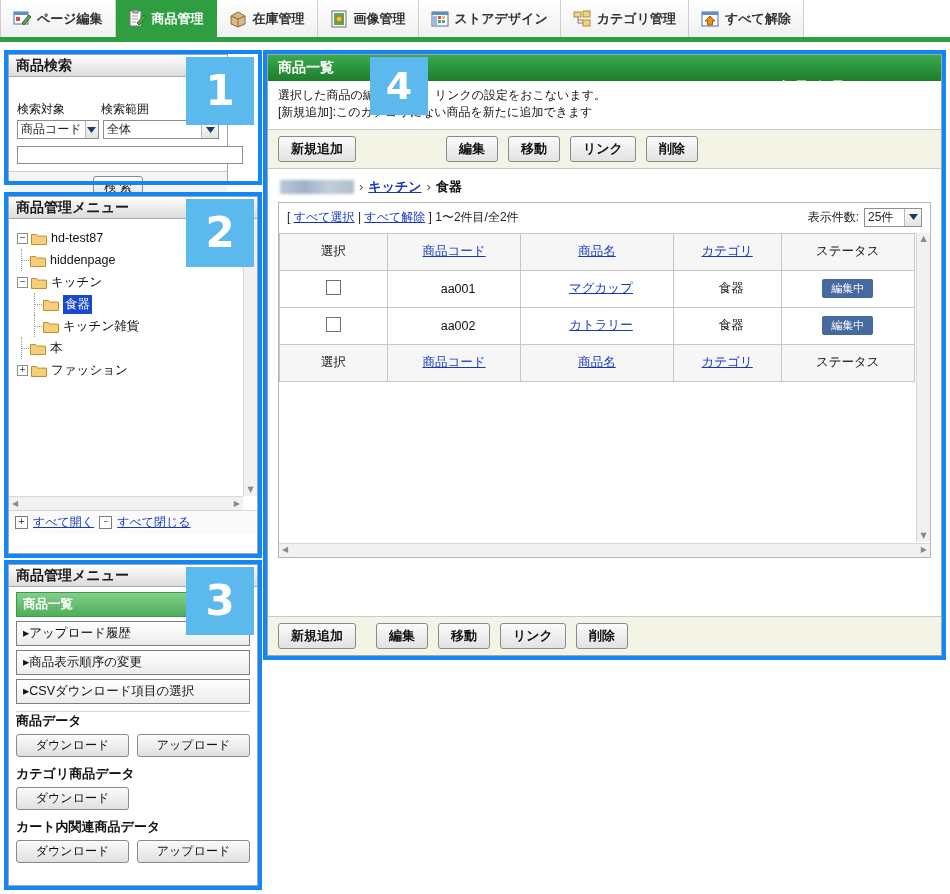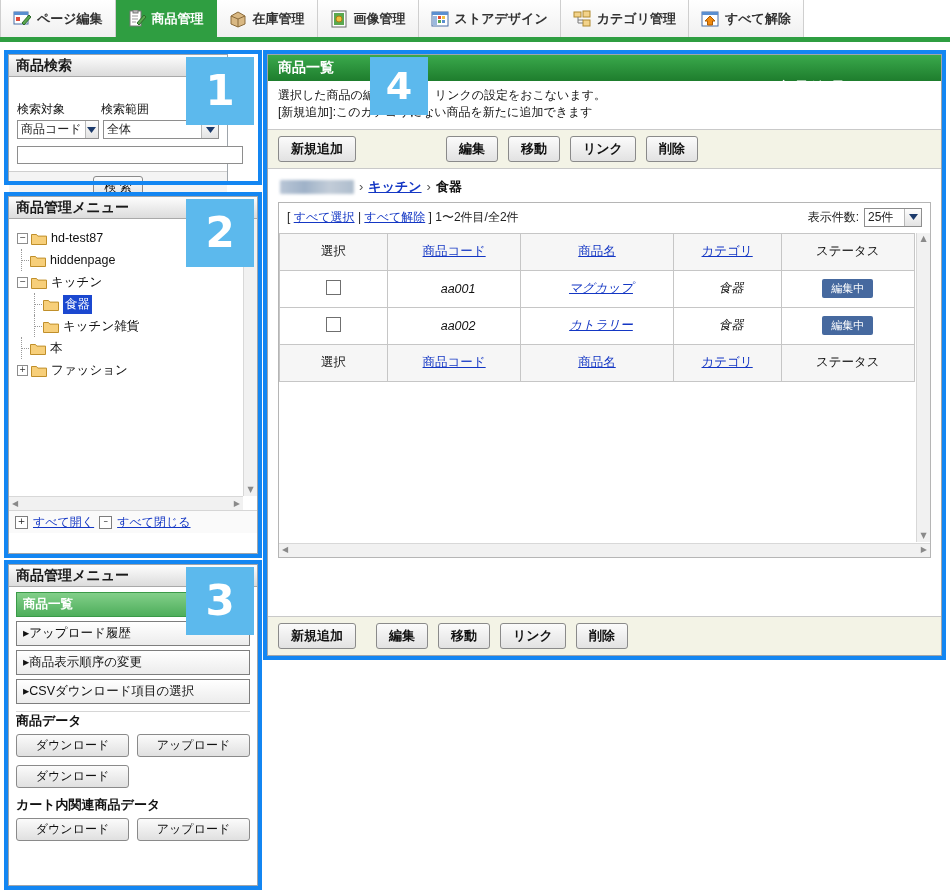--- a/index.html
+++ b/index.html
@@ -278,21 +278,21 @@
   .list-top a { color: #1437c4; }
   .tbl-wrap { position: absolute; left: 0; right: 0; top: 30px; bottom: 15px; }
   .tbl-scroll { position: absolute; left: 0; right: 15px; top: 0; bottom: 0; overflow: hidden; }
   table.grid { border-collapse: collapse; width: 100%; table-layout: fixed; }
   table.grid th, table.grid td {
     border: 1px solid #c6c6c6; height: 37px; font-size: 12.5px;
     text-align: center; color: #111; box-sizing: border-box;
   }
   table.grid th { background: #f6f6f6; font-weight: normal; }
   table.grid th a { color: #1437c4; }
-  td.left { text-align: left; padding-left: 9px; font-style: italic; }
+  td.left { text-align: left; padding-left: 9px; }
   td.left a { color: #1437c4; }
   .cb { width: 13px; height: 13px; border: 1px solid #6f6f6f; background: #fff; display: inline-block; }
   .stbadge {
     display: inline-block; background: #46699f; color: #fff;
     font-size: 11px; padding: 2px 9px; border-radius: 2px;
   }
   .mp-foot {
     position: absolute; left: 0; right: 0; bottom: 0;
     border-top: 1px solid #c9c9c9; background: #f3f3e6;
     padding: 6px 10px; display: flex; align-items: center; gap: 10px;
@@ -507,20 +507,21 @@
 
     <div class="m-sec">
       <div class="m-sec-title">商品データ</div>
       <div class="m-btn-row">
         <span class="m-btn">ダウンロード</span>
         <span class="m-btn">アップロード</span>
       </div>
     </div>
 
     <div>
+      <div class="m-sec-title">カテゴリ商品データ</div>
       <div class="m-btn-row">
         <span class="m-btn">ダウンロード</span>
       </div>
     </div>
 
     <div>
       <div class="m-sec-title">カート内関連商品データ</div>
       <div class="m-btn-row">
         <span class="m-btn">ダウンロード</span>
         <span class="m-btn">アップロード</span>

